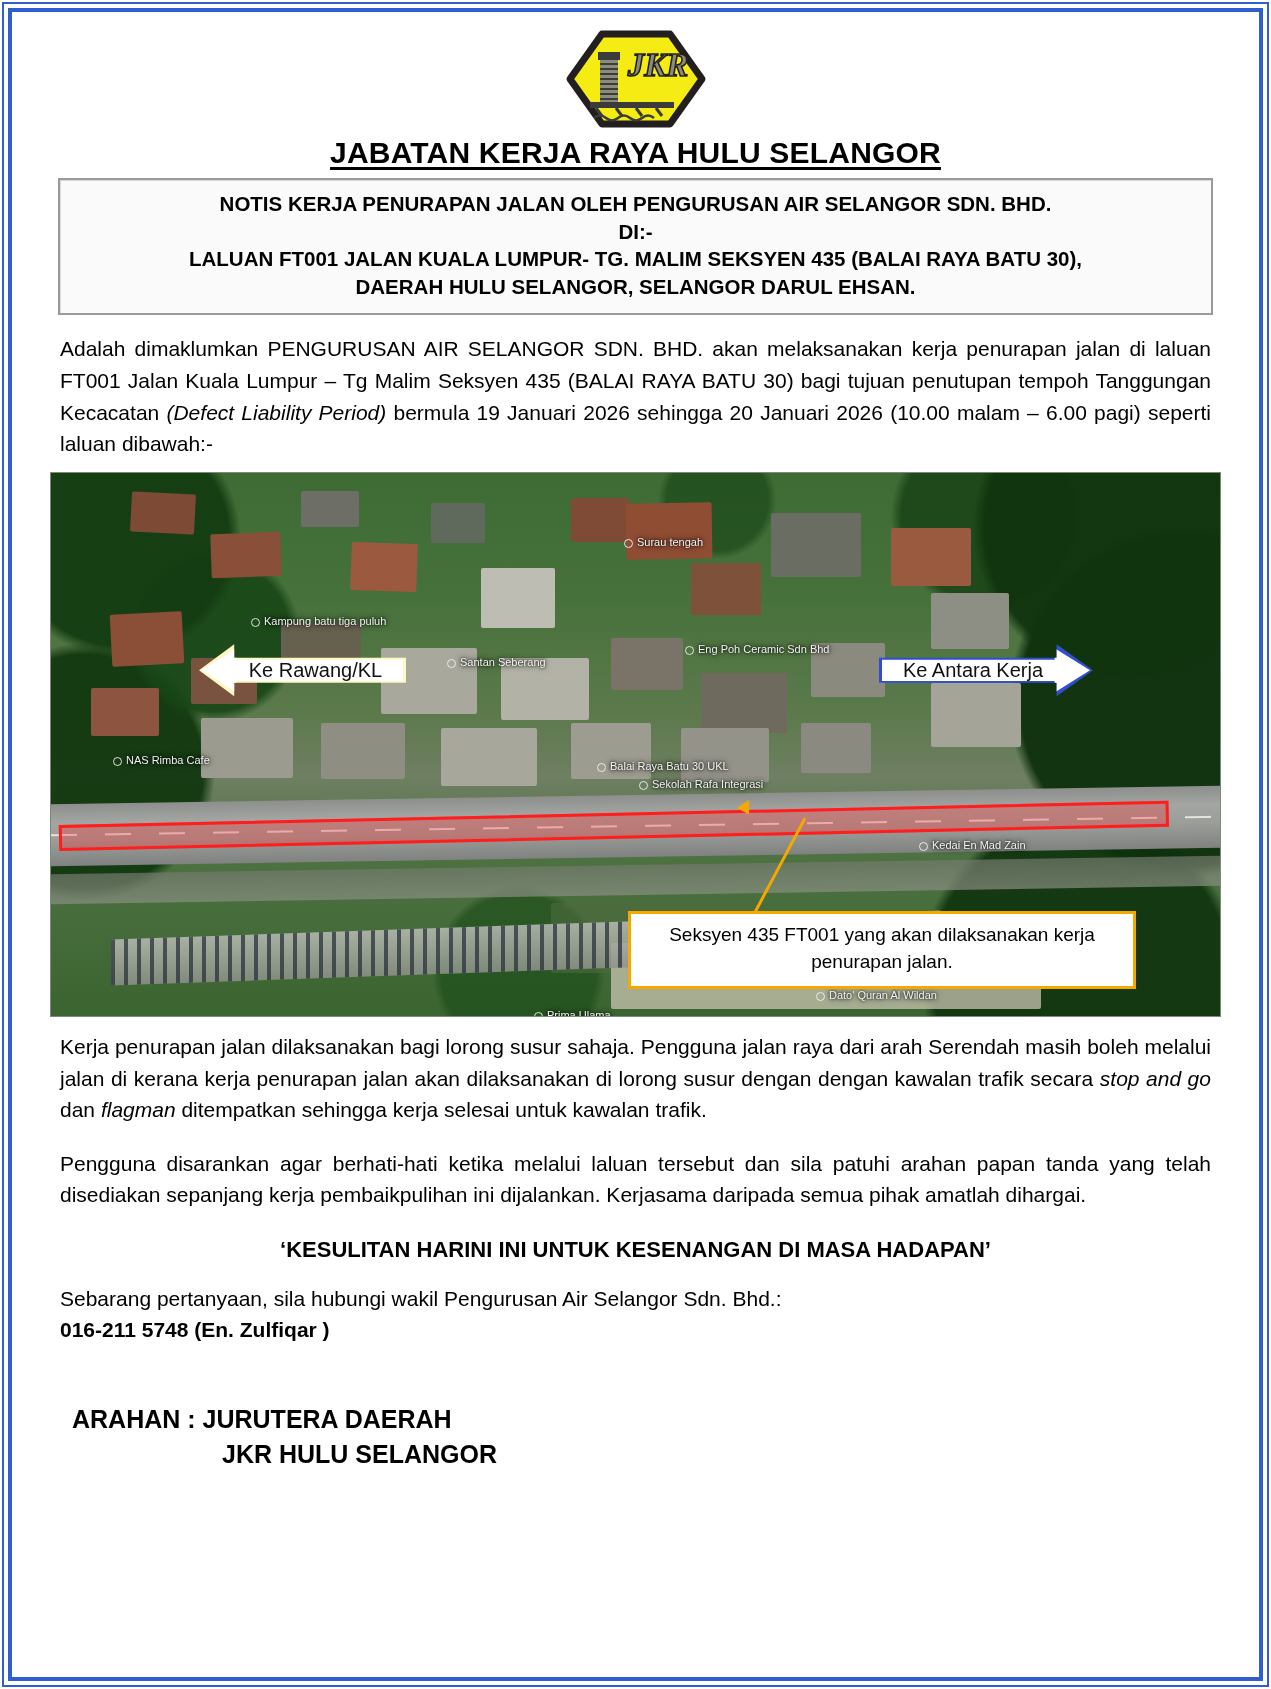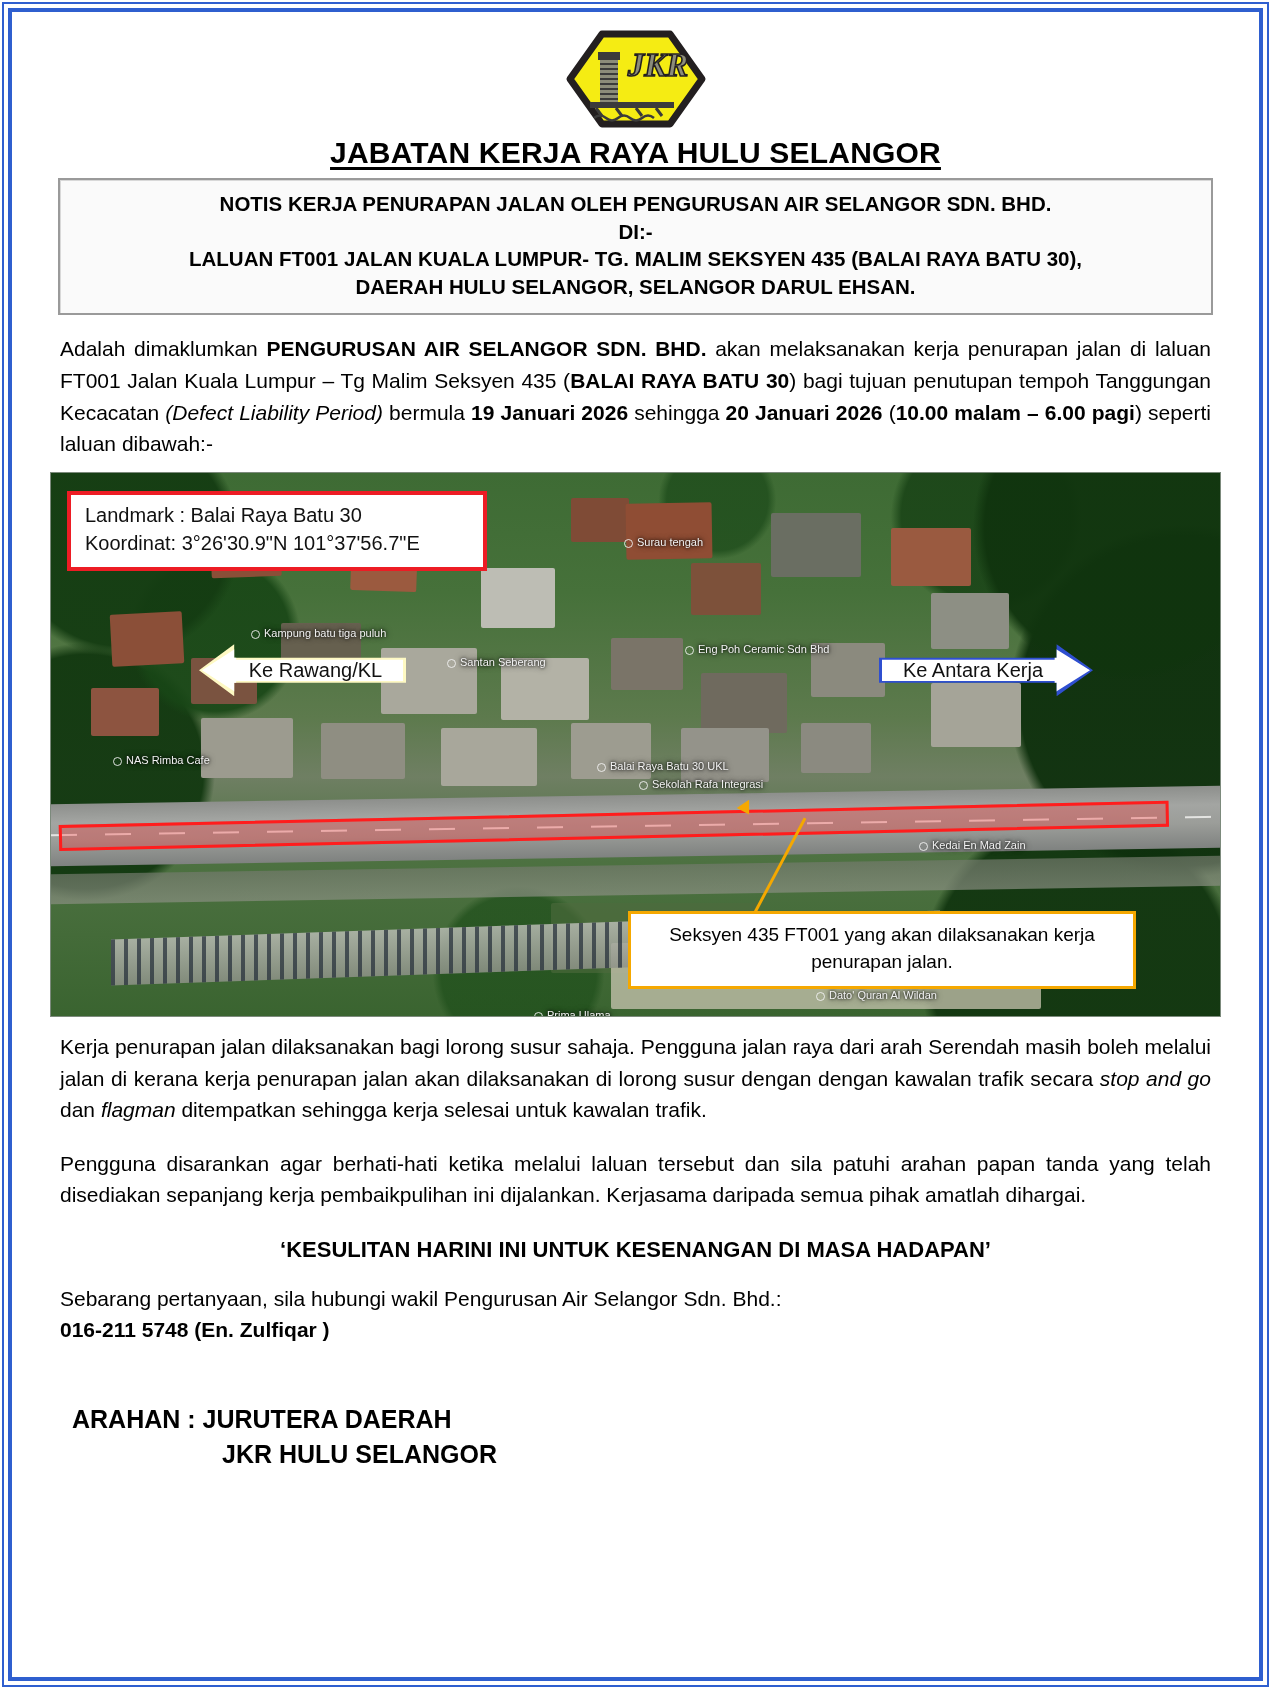--- a/index.html
+++ b/index.html
@@ -56,21 +56,21 @@
   }
 
   
   .intro {
     text-align:justify;
     text-justify:inter-word;
     font-size:21px;
     line-height:1.52;
     margin:18px 10px 12px 10px;
   }
-  .intro b { font-weight:bold; }
+  .intro b { font-weight:normal; }
   .intro i { font-style:italic; }
 
   
   .map {
     position:relative;
     height:545px;
     margin:0 0 0 0;
     overflow:hidden;
     background:#2c4a22;
     border:1px solid #7c8a7c;
@@ -329,34 +329,30 @@
 
       <div class="road-band2"></div>
       <div class="road-band"></div>
       <div class="road-line"></div>
       <div class="rail"></div>
       <div class="rail-ties"></div>
 
       <div class="corridor"></div>
 
       <div class="poi" style="left:573px;top:63px;">Surau tengah</div>
-      <div class="poi" style="left:200px;top:142px;margin-top:12px;">Kampung batu tiga puluh</div>
+      <div class="poi" style="left:200px;top:142px;">Kampung batu tiga puluh</div>
       <div class="poi" style="left:634px;top:170px;">Eng Poh Ceramic Sdn Bhd</div>
       <div class="poi" style="left:396px;top:183px;">Santan Seberang</div>
       <div class="poi" style="left:62px;top:281px;">NAS Rimba Cafe</div>
       <div class="poi" style="left:546px;top:287px;">Balai Raya Batu 30 UKL</div>
       <div class="poi" style="left:588px;top:305px;">Sekolah Rafa Integrasi</div>
       <div class="poi" style="left:868px;top:366px;">Kedai En Mad Zain</div>
       <div class="poi" style="left:765px;top:516px;">Dato' Quran Al Wildan</div>
       <div class="poi" style="left:483px;top:536px;">Prima Ulama</div>
 
-      <div class="landmark-box">
-        <div class="landmark-line">Landmark : Balai Raya Batu 30</div>
-        <div class="landmark-line">Koordinat: 3°26'30.9"N 101°37'56.7"E</div>
-      </div>
 
       <div class="arrow arrow-left">
         <div class="fill"></div>
         <span class="lbl">Ke Rawang/KL</span>
       </div>
       <div class="arrow arrow-right">
         <div class="fill"></div>
         <span class="lbl">Ke Antara Kerja</span>
       </div>
 

